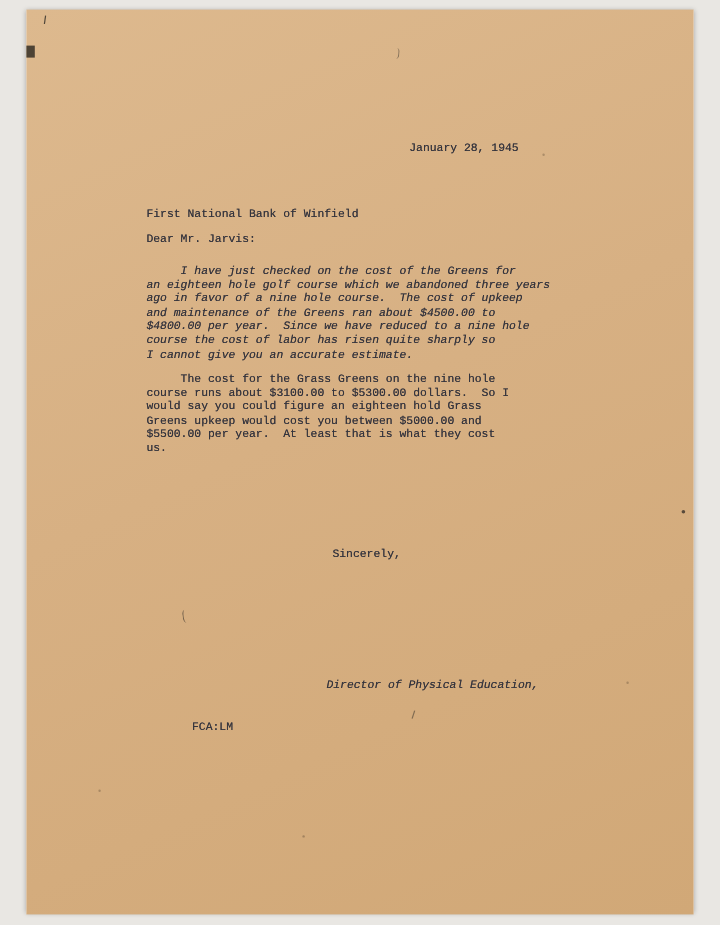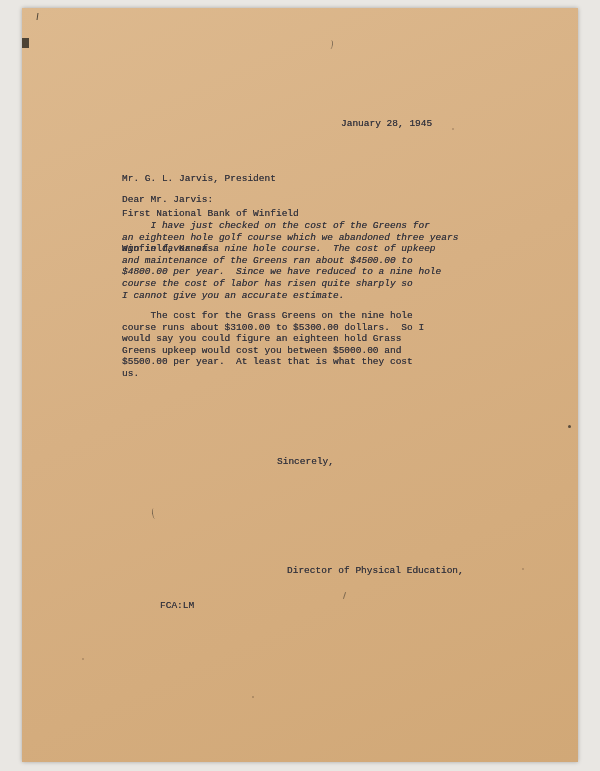--- a/index.html
+++ b/index.html
@@ -31,21 +31,21 @@
     white-space: pre-wrap;
     text-shadow: 0 0 0.5px rgba(40,40,55,0.75);
   }
   .date       { left: 319px; top: 110px; }
   .recipient  { left: 100px; top: 142px; }
   .salutation { left: 100px; top: 186px; text-align: right; }
   .p1         { left: 100px; top: 212px; width: 350px; font-style: italic; }
   .p2         { left: 100px; top: 302px; width: 350px; }
   .p3         { left: 100px; top: 378px; width: 350px; }
   .closing    { left: 255px; top: 448px; }
-  .signature  { left: 265px; top: 534px; }
+  .signature  { left: 250px; top: 534px; font-style: italic; }
   .reference  { left: 91px;  top: 592px; padding-left: 47px; }
 
   
   .speck { position: absolute; pointer-events: none; }
   .s1 { left: 15px;  top: 5px;   width: 1px; height: 7px; background: rgba(45,42,38,0.8); transform: rotate(8deg); }
   .s2 { left: 0px;   top: 30px;  width: 7px; height: 10px; background: rgba(52,46,38,0.85); }
   .s3 { left: 306px; top: 32px;  width: 4px; height: 9px; border-right: 1px solid rgba(60,55,48,0.55); border-radius: 0 50% 50% 0; transform: rotate(6deg); }
   .s4 { left: 546px; top: 417px; width: 3px; height: 3px; border-radius: 50%; background: rgba(58,50,42,0.8); }
   .s5 { left: 130px; top: 500px; width: 4px; height: 11px; border-left: 1px solid rgba(55,50,44,0.6); border-radius: 50% 0 0 50%; transform: rotate(-8deg); }
   .s6 { left: 322px; top: 584px; width: 1px; height: 7px; background: rgba(60,54,46,0.55); transform: rotate(18deg); }
@@ -55,23 +55,21 @@
   .s10{ left: 500px; top: 560px; width: 2px; height: 2px; border-radius: 50%; background: rgba(90,72,52,0.35); }
 </style>
 </head>
 <body>
 
 <div class="paper">
 
   <div class="txt date">January 28, 1945</div>
 
   <div class="txt recipient">
-    <div>Mr. G. L. Jarvis, President</div>
     <div>First National Bank of Winfield</div>
-    <div>Winfield, Kansas</div>
   </div>
 
   <div class="txt salutation">Dear Mr. Jarvis:</div>
 
   <div class="txt p1">     I have just checked on the cost of the Greens for
 an eighteen hole golf course which we abandoned three years
 ago in favor of a nine hole course.  The cost of upkeep
 and maintenance of the Greens ran about $4500.00 to
 $4800.00 per year.  Since we have reduced to a nine hole
 course the cost of labor has risen quite sharply so

